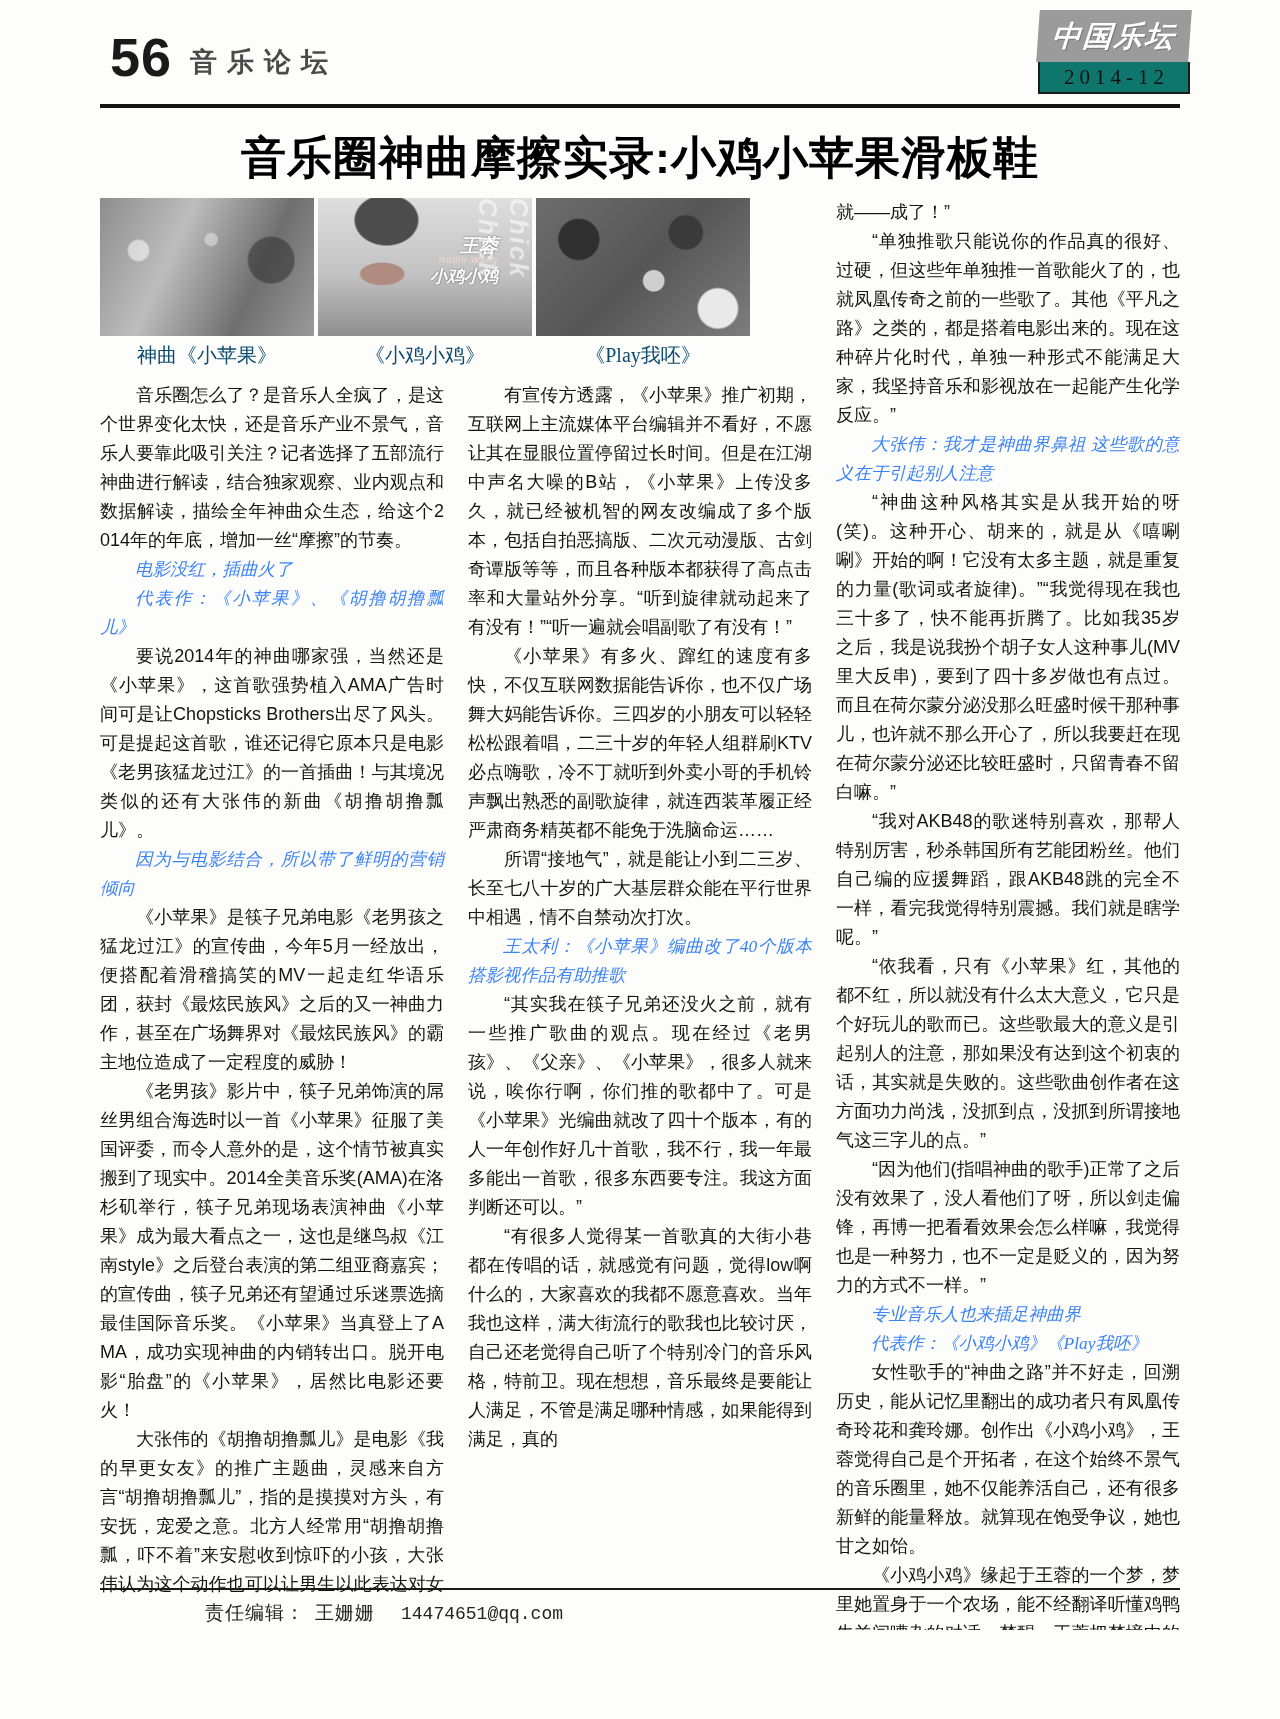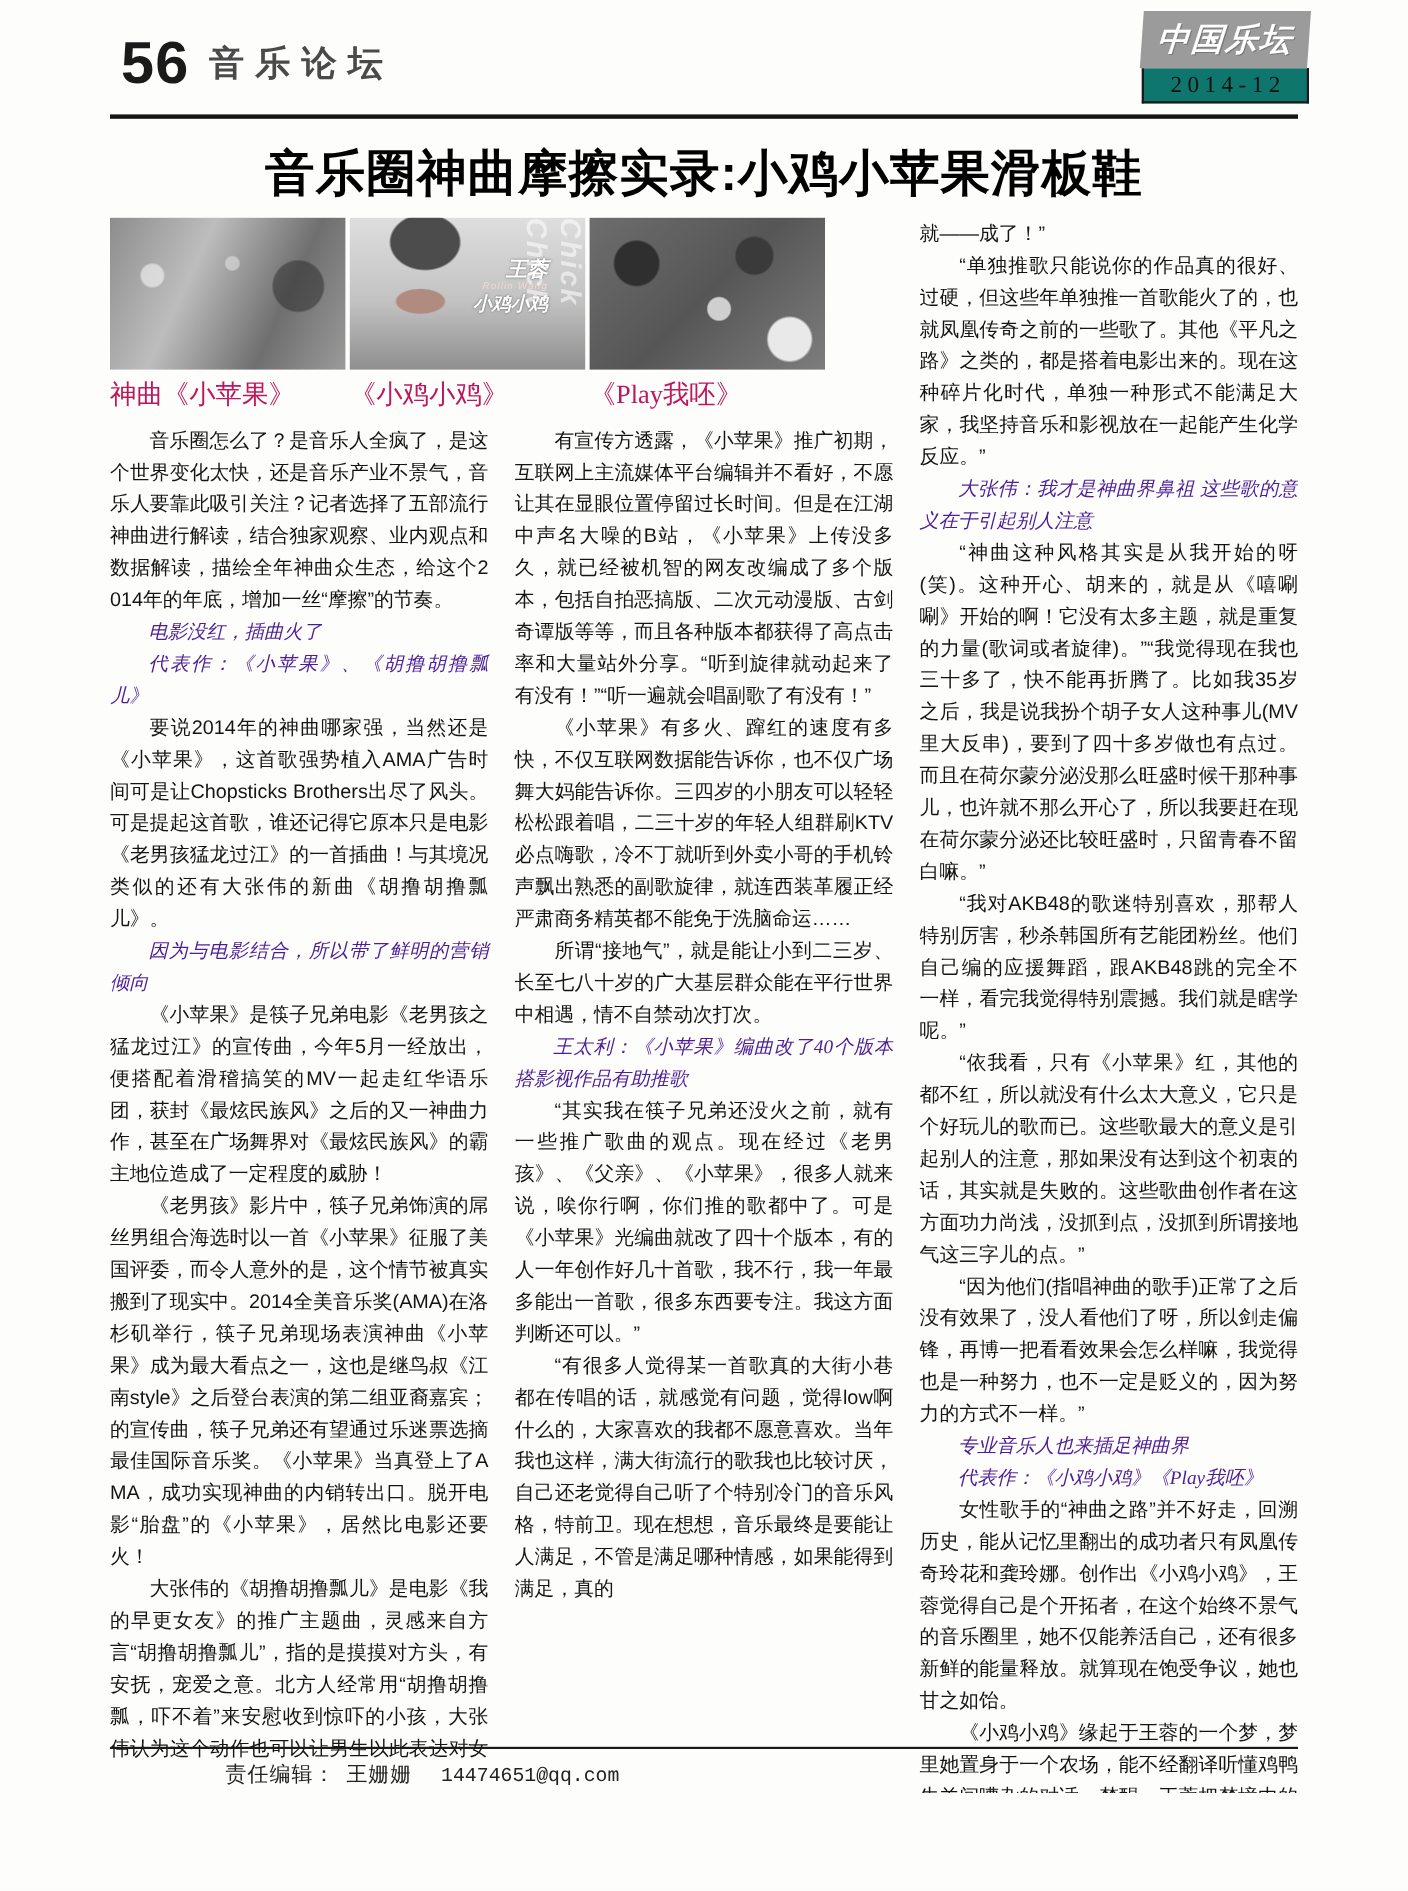--- a/index.html
+++ b/index.html
@@ -11,21 +11,21 @@
     box-sizing:border-box;
     padding:28px 100px 0 100px;
     font-family:"Liberation Sans", sans-serif;
     color:#111;
     overflow:hidden;
   }
   
   .hdr{position:relative;height:66px;margin-left:10px;}
   .hdr-left{display:flex;align-items:flex-end;gap:18px;}
   .page-num{font-size:54px;font-weight:bold;line-height:58px;color:#1a1a1a;letter-spacing:1px;}
-  .section-name{font-size:32px;font-weight:bold;color:#4a4a4a;letter-spacing:10px;padding-bottom:6px;}
+  .section-name{font-size:27px;font-weight:bold;color:#4a4a4a;letter-spacing:10px;padding-bottom:6px;}
   .hdr-right{position:absolute;right:-10px;top:-18px;width:152px;text-align:center;}
   .masthead-box{
     background:#9b9b9b;color:#fff;height:52px;line-height:52px;
     font-family:"Liberation Serif", serif;font-style:italic;font-weight:bold;
     font-size:29px;letter-spacing:2px;text-shadow:1px 1px 0 #777;
     transform:skewX(-4deg);
   }
   .issue-box{
     border:2px solid #1c1c1c;border-top:none;background:#0f766e;
     font-family:Liberation Serif, serif;font-size:21px;letter-spacing:5px;
@@ -63,34 +63,34 @@
   .p2-overlay{position:absolute;right:34px;top:38px;text-align:right;color:#fff;line-height:1.05;font-style:italic;}
   .p2-name{font-size:19px;font-weight:bold;text-shadow:0 0 2px #555;}
   .p2-eng{font-size:9px;color:#f2d9d2;letter-spacing:1px;}
   .p2-song{font-size:17px;font-weight:bold;margin-top:3px;text-shadow:0 0 2px #555;}
   .p2-watermark{
     position:absolute;right:-2px;top:0;height:100%;
     writing-mode:vertical-rl;font-size:26px;font-weight:bold;
     color:rgba(255,255,255,.55);letter-spacing:2px;font-style:italic;
   }
   .captions{display:flex;width:652px;margin:6px 0 12px 0;}
-  .caption{width:214px;flex:none;font-size:24px;color:#be185d;
+  .caption{width:214px;flex:none;text-align:center;font-size:20px;color:#0c4a6e;
     font-family:"Liberation Serif", serif;}
   .caption+.caption{margin-left:4px;}
   
   .text-columns{display:flex;gap:24px;height:1218px;overflow:hidden;}
   .tcol{width:344px;flex:none;}
   .para{
     margin:0;font-size:18px;line-height:29px;text-align:justify;
     word-break:break-all;text-indent:2em;color:#141414;
     font-family:"Liberation Sans", sans-serif;
   }
   .para.noindent{text-indent:0;}
   .para.kai{
-    font-family:"Liberation Serif", serif;font-style:italic;color:#4c1d95;
+    font-family:"Liberation Serif", serif;font-style:italic;color:#3b82f6;
     font-size:17.5px;
   }
   .para.kaibold{
     font-family:"Liberation Serif", serif;font-style:italic;font-weight:bold;color:#111;
     font-size:18px;
   }
   
   .footer{position:absolute;left:100px;right:100px;top:1588px;}
   .footer-rule{border:none;border-top:2px solid #1a1a1a;margin:0 0 10px 0;}
   .footer-line{font-size:19px;color:#222;padding-left:105px;

